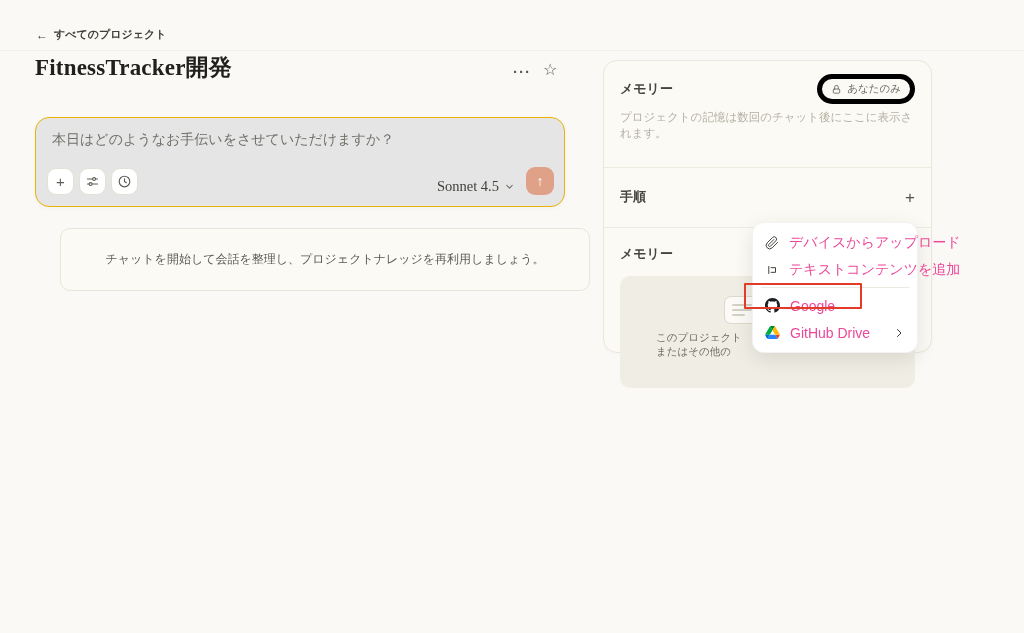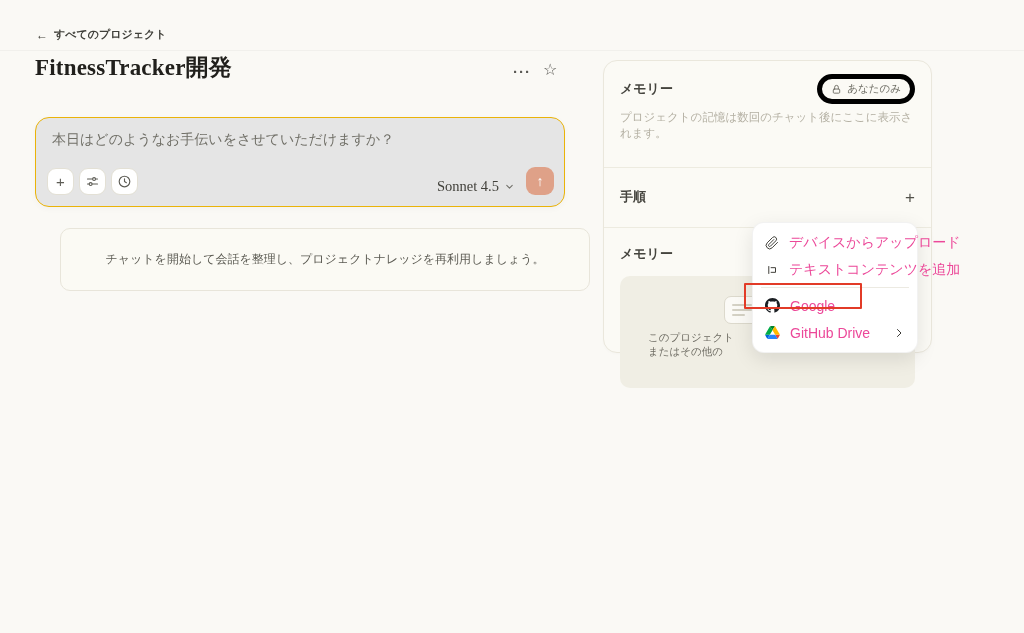--- a/index.html
+++ b/index.html
@@ -47,21 +47,21 @@
   .sec-desc { margin-top:5px; font-size:11.5px; color:#b4b0a3; line-height:1.4; }
   .plus-plain { background:none; border:none; font-size:17px; color:#52514a; cursor:pointer; line-height:1; }
   .plus-active { width:26px; height:26px; border:none; border-radius:8px; background:#ecebe0; font-size:16px;
            color:#52514a; display:flex; align-items:center; justify-content:center; cursor:pointer; }
   .sec-instructions { padding-top:16px; padding-bottom:17px; }
 
   .files-empty { margin-top:9px; height:112px; background:#f0eee4; border-radius:10px; position:relative; }
   .doc-icon { position:absolute; left:104px; top:20px; width:36px; height:28px; background:#fbfaf6;
            border:1px solid #dcd9cc; border-radius:7px; }
   .doc-icon i { position:absolute; left:7px; right:7px; height:2px; background:#d4d1c4; border-radius:2px; display:block; }
-  .files-empty-text { position:absolute; left:28px; top:54px; font-size:10.5px; color:#6d6b62; line-height:14px; }
+  .files-empty-text { position:absolute; left:36px; top:54px; font-size:10.5px; color:#6d6b62; line-height:14px; }
 
   
   .menu { position:absolute; left:752px; top:222px; width:166px; background:#ffffff; border-radius:12px;
           border:1px solid rgba(0,0,0,0.05); box-shadow:0 6px 20px rgba(0,0,0,0.10); padding:6px 0; z-index:10; }
   .menu-item { display:flex; align-items:center; gap:10px; height:27px; padding:0 12px; font-size:14px;
           color:#ec4899; cursor:pointer; white-space:nowrap; }
   .menu-item svg { flex:none; }
   .menu-item .grow { margin-left:auto; display:flex; align-items:center; }
   .menu-divider { height:1px; background:#eceae2; margin:4px 8px; }
 

